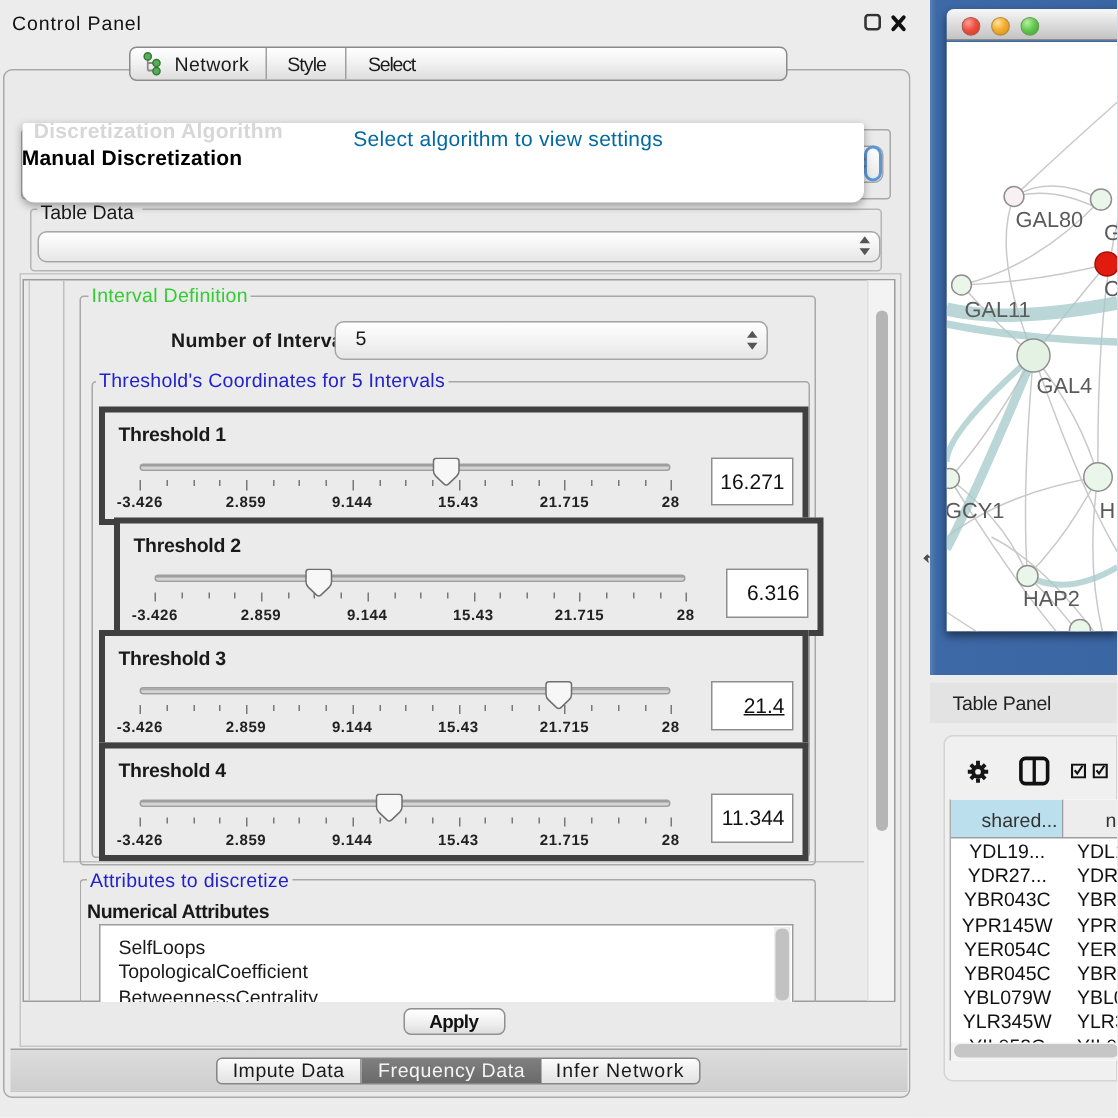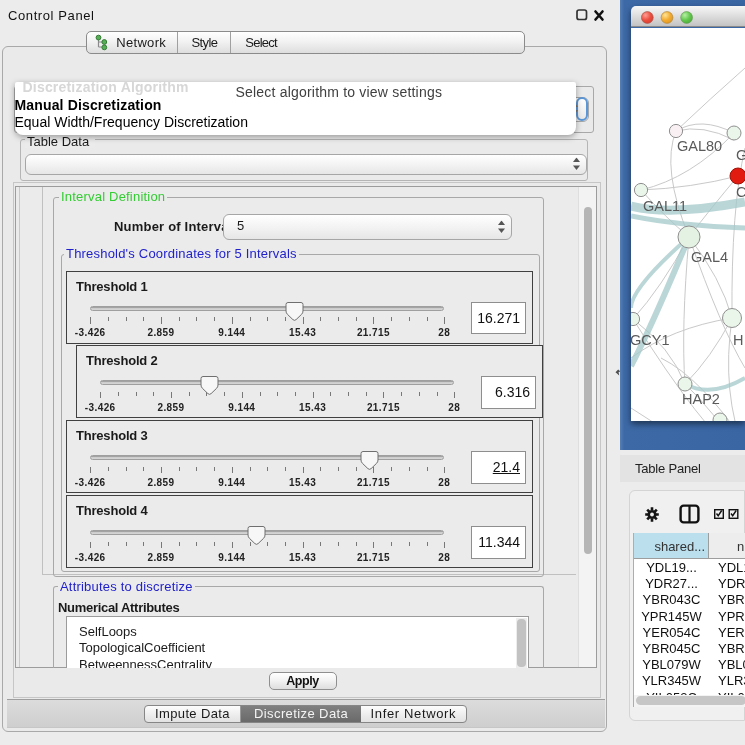--- a/index.html
+++ b/index.html
@@ -7,21 +7,21 @@
   #stage{position:relative;width:745px;height:745px;background:#ececec;overflow:hidden;}
   .abs{position:absolute;}
   .t13{font-size:13px;color:#1a1a1a;}
   .bold{font-weight:bold;}
   .seg{position:absolute;top:0;height:100%;display:flex;align-items:center;justify-content:center;box-sizing:border-box;}
   .combo{position:absolute;border:1px solid #a6a6a6;border-radius:6px;
     background:linear-gradient(#ffffff, #f2f2f2 55%, #e6e6e6);}
   .combo .arrows{position:absolute;right:5px;top:50%;transform:translateY(-50%);}
   .grouplab{position:absolute;background:#ebebeb;padding:0 2px;font-size:13px;line-height:14px;white-space:nowrap;}
   .gborder{position:absolute;border:1px solid #a8a8a8;border-radius:3px;}
-  .rowpanel{position:absolute;border:1px solid #404040;background:#ebebeb;}
+  .rowpanel{position:absolute;border:4px solid #404040;background:#ebebeb;}
   .ticklab{position:absolute;font-size:10px;font-weight:bold;color:#222;transform:translateX(-50%);letter-spacing:0.4px;}
   .valbox{position:absolute;background:#fff;border:1px solid #8e8e8e;font-size:14px;color:#111;
      text-align:right;padding-right:5px;box-sizing:border-box;}
 </style>
 </head>
 <body>
 <div id="stage">
 
   <div class="abs t13" style="left:8px;top:8px;color:#111;letter-spacing:0.6px;">Control Panel</div>
 
@@ -59,23 +59,22 @@
     <path d="M4 0 L7 4 L1 4 Z" fill="#777"></path>
     <path d="M4 11 L7 7 L1 7 Z" fill="#777"></path>
   </svg>
 
   <div class="abs" style="left:19.5px;top:139px;width:568px;height:42px;border:1px solid #b5b5b5;border-radius:3px;box-sizing:border-box;"></div>
   <div class="abs" style="left:25px;top:134px;width:70px;height:14px;background:#ebebeb;"></div>
   <div class="abs t13" style="left:27px;top:134px;">Table Data</div>
 
   <div class="abs" id="popup" style="left:14.8px;top:82px;width:561.2px;height:53.2px;background:#fff;border-radius:2px 2px 8px 8px;box-shadow:0 2px 6px rgba(0,0,0,0.35);"></div>
   <div class="abs bold" style="left:22.5px;top:79px;color:#d7d7d7;font-size:14px;letter-spacing:0.2px;">Discretization Algorithm</div>
-  <div class="abs" style="left:14.8px;top:84px;width:648px;text-align:center;color:#404040;font-size:14px;letter-spacing:0.2px;">Select algorithm to view settings</div>
+  <div class="abs" style="left:14.8px;top:84px;width:648px;text-align:center;color:#0369a1;font-size:14px;letter-spacing:0.2px;">Select algorithm to view settings</div>
   <div class="abs bold" style="left:14.5px;top:97.3px;color:#000;font-size:14px;letter-spacing:0.15px;">Manual Discretization</div>
-  <div class="abs" style="left:14.5px;top:114.3px;color:#000;font-size:14px;">Equal Width/Frequency Discretization</div>
 
   <div class="combo" style="left:25px;top:153.5px;width:560px;height:19px;">
     <svg class="arrows" width="9" height="13" viewBox="0 0 9 13">
       <path d="M4.5 0 L8 4.6 L1 4.6 Z" fill="#555"></path>
       <path d="M4.5 12.6 L8 8 L1 8 Z" fill="#555"></path>
     </svg>
   </div>
 
   <div class="abs" style="left:15px;top:186px;width:582px;height:482px;border:1px solid #9c9c9c;background:#ebebeb;box-sizing:border-box;"></div>
   <div class="abs" style="left:18.5px;top:187px;width:0;height:480px;border-left:1px solid #c9c9c9;"></div>
@@ -252,21 +251,21 @@
   </div>
 
   <div class="abs" style="left:268.5px;top:672px;width:68px;height:18px;border:1px solid #8f8f8f;border-radius:5px;background:linear-gradient(#ffffff,#f3f3f3 45%,#dedede);text-align:center;font-size:12.5px;font-weight:bold;letter-spacing:-0.4px;color:#111;line-height:17px;box-sizing:border-box;">Apply</div>
 
   <div class="abs" style="left:7px;top:699px;width:598px;height:28.5px;background:linear-gradient(#dcdcdc,#cecece);border-top:1px solid #9e9e9e;border-bottom:1px solid #c6c6c6;box-sizing:border-box;"></div>
   <div class="abs" id="bottabs" style="left:144px;top:705px;width:322.5px;height:17.5px;border:1px solid #868686;border-radius:4px;background:linear-gradient(#fdfdfd,#f0f0f0 45%,#e2e2e2);overflow:hidden;box-sizing:border-box;">
     <div class="seg" style="left:0;width:95.9px;border-right:1px solid #9a9a9a;">
       <span class="t13" style="letter-spacing:0.35px;">Impute Data</span>
       </div>
     <div class="seg" style="left:95.9px;width:120.4px;background:linear-gradient(#7f7f7f,#6a6a6a);">
-      <span class="t13" style="color:#f4f4f4;letter-spacing:0.4px;">Discretize Data</span>
+      <span class="t13" style="color:#f4f4f4;letter-spacing:0.4px;">Frequency Data</span>
       </div>
     <div class="seg" style="left:216.3px;width:104.2px;">
       <span class="t13" style="letter-spacing:0.65px;">Infer Network</span>
       </div>
   </div>
 
   <div class="abs" style="left:607px;top:0;width:13px;height:745px;background:#ececec;"></div>
   <svg class="abs" style="left:614.5px;top:369px;" width="6" height="7" viewBox="0 0 6 7">
       <path d="M0.5 3.2 L3.2 0.5 L5.5 2.6 L3.6 3 L4.2 6.5 Z" fill="#4f4f4f"></path>
     </svg>

